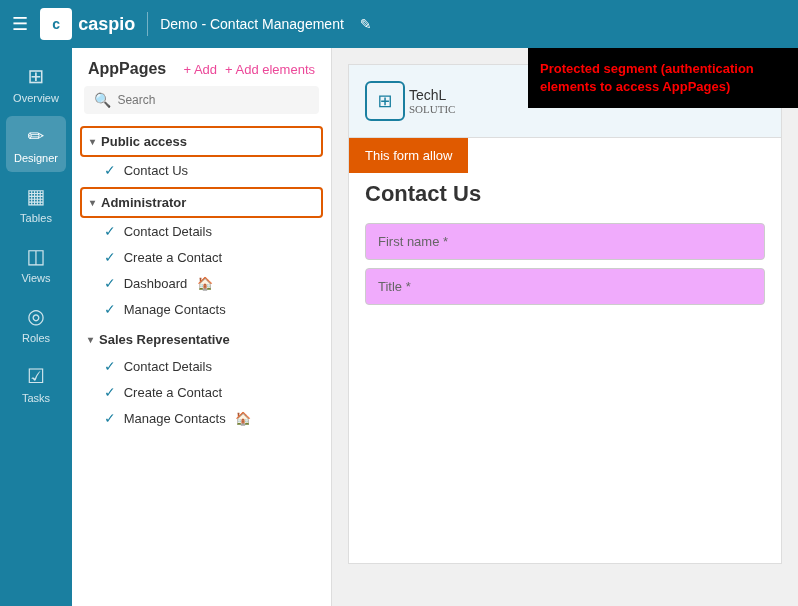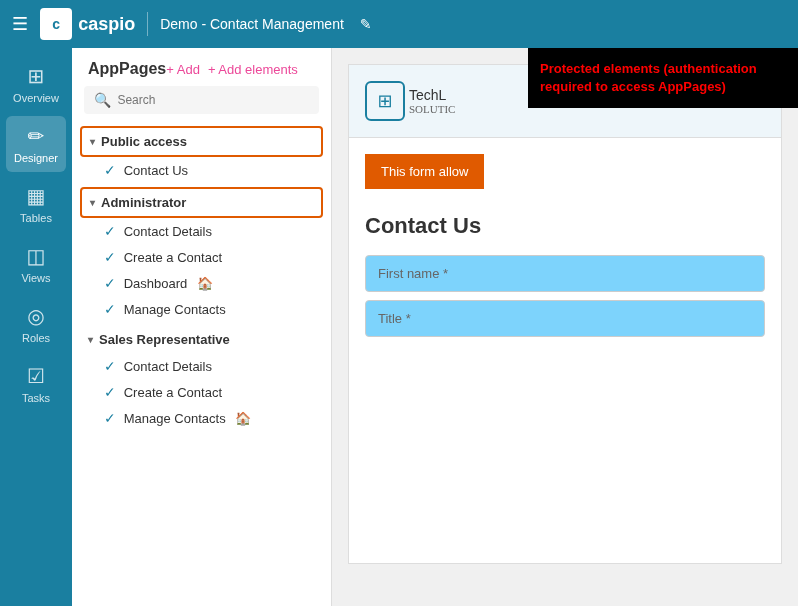--- a/index.html
+++ b/index.html
@@ -73,20 +73,21 @@
       background: #fff;
       border-right: 1px solid #ddd;
       display: flex;
       flex-direction: column;
       flex-shrink: 0;
       overflow: hidden;
     }
     .apppages-header {
       display: flex;
       align-items: center;
+      justify-content: space-between;
       padding: 12px 16px 8px;
     }
     .apppages-title { font-size: 16px; font-weight: 600; color: #333; }
     .apppages-actions { display: flex; gap: 8px; }
     .add-btn {
       display: flex; align-items: center; gap: 4px;
       color: #ec4899; font-size: 13px; cursor: pointer;
       background: none; border: none;
     }
     .search-bar {
@@ -189,39 +190,38 @@
     .tech-name { font-size: 14px; font-weight: normal; color: #333; }
     .tech-sub { font-size: 11px; color: #666; font-family: Liberation Serif, serif; }
 
     .orange-btn {
       background: #e05a00;
       color: #fff;
       padding: 10px 16px;
       border: none;
       font-size: 13px;
       cursor: pointer;
-      margin: 16px;
       display: block;
     }
 
     .preview-section-title {
       font-size: 22px;
       font-weight: 600;
       color: #333;
       padding: 8px 16px;
     }
 
     .preview-form-field {
       margin: 8px 16px;
       border: 1px solid #ccc;
       border-radius: 4px;
       padding: 10px 12px;
       font-size: 13px;
       color: #666;
-      background: #7dd3fc;
+      background: #f0abfc;
     }
 
     
     .annotation-overlay {
       position: absolute;
       right: 0;
       top: 0;
       width: 270px;
       background: #000;
       padding: 12px;
@@ -380,17 +380,17 @@
         <div class="preview-form-field">
           <span>First name *</span>
         </div>
         <div class="preview-form-field">
           <span>Title *</span>
         </div>
       </div>
     </div>
 
     <div class="annotation-overlay">
-      <div class="annotation-text red">Protected elements (authentication required to access AppPages)</div>
+      <div class="annotation-text red">Protected segment (authentication elements to access AppPages)</div>
     </div>
 
   </div>
 </div>
 
 </body></html>

